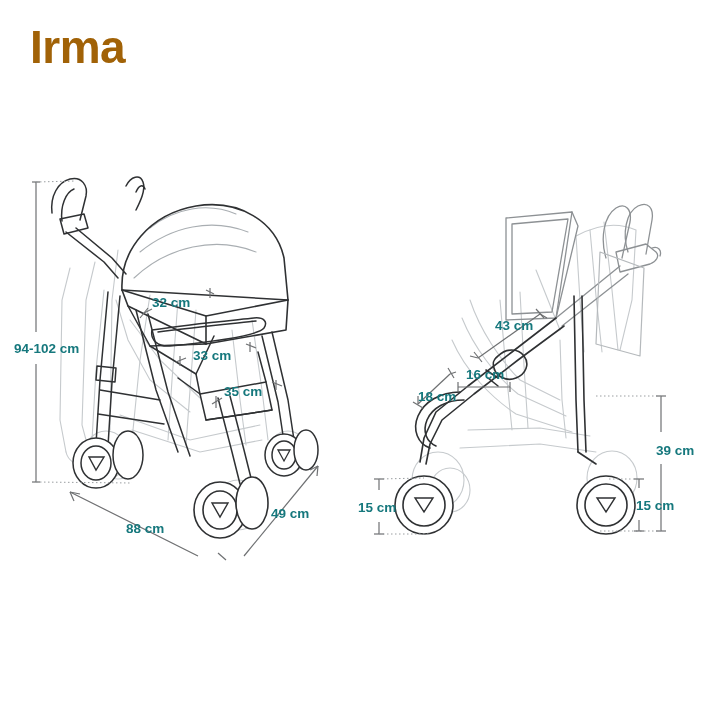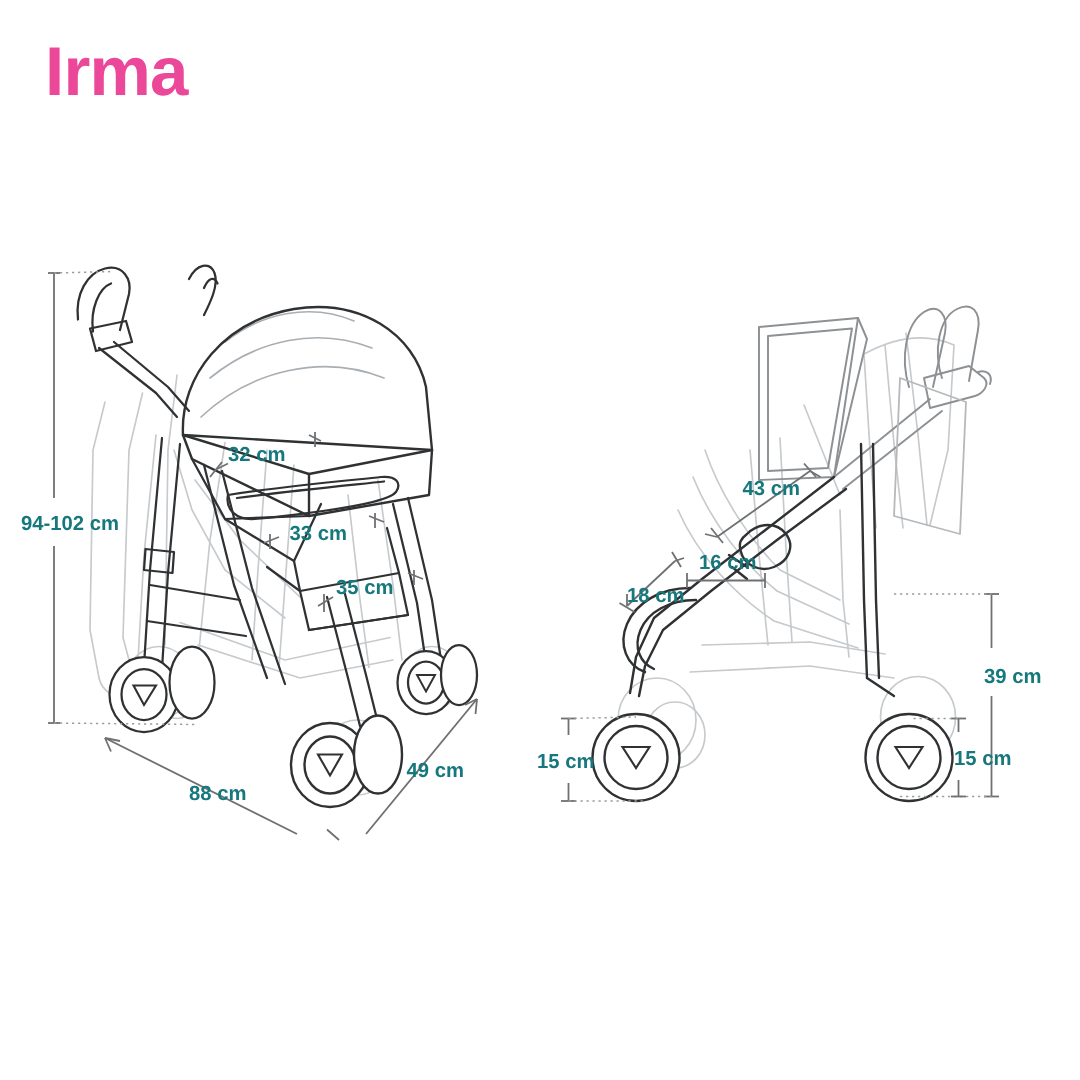--- a/index.html
+++ b/index.html
@@ -6,21 +6,21 @@
   html,body{margin:0;padding:0;background:#ffffff;}
   body{
     width:720px;height:720px;
     font-family:"Liberation Sans","DejaVu Sans",sans-serif;
     overflow:hidden;position:relative;
   }
   #canvas{position:absolute;inset:0;width:720px;height:720px;}
   .title{
     position:absolute;left:30px;top:24px;
     font-size:46px;font-weight:bold;letter-spacing:-0.5px;
-    color:#ec4899;line-height:1;
+    color:#a16207;line-height:1;
   }
   svg{display:block;}
   .dim-label{
     font-family:"Liberation Sans","DejaVu Sans",sans-serif;
     font-size:13.5px;font-weight:bold;fill:#16787d;
   }
 </style>
 </head>
 <body>
 

